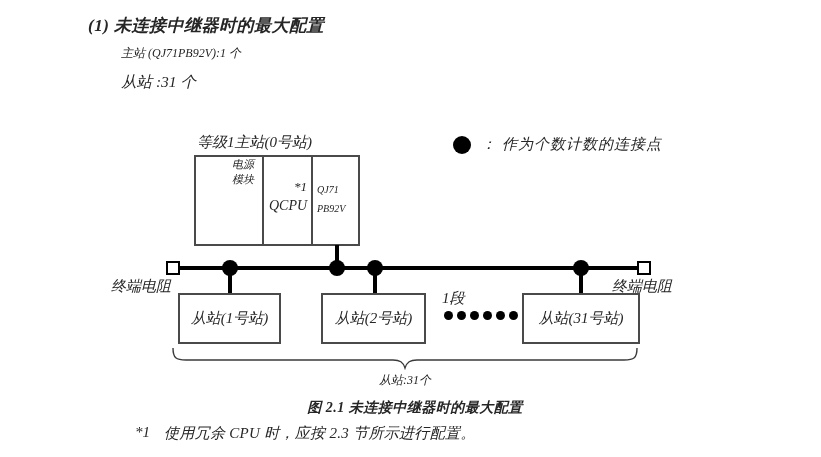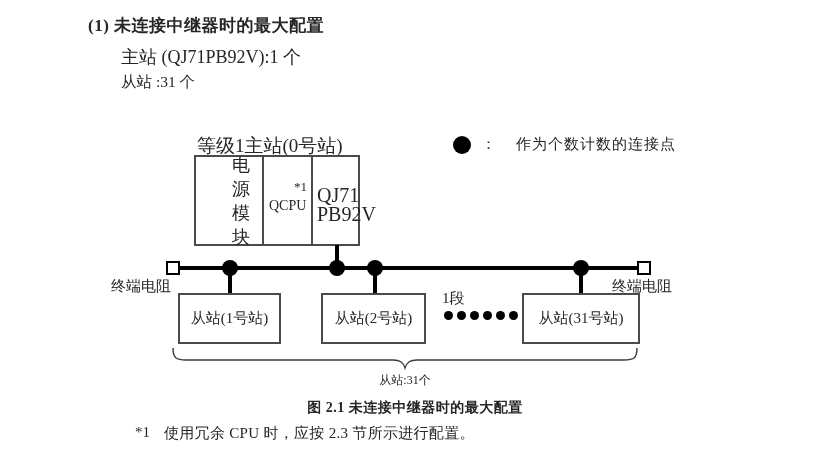--- a/index.html
+++ b/index.html
@@ -12,48 +12,49 @@
   html,body{background:var(--background);}
   body{
     font-family:"Liberation Serif","DejaVu Serif",serif;
     color:var(--text);
   }
   .page{
     position:relative;
     width:750px;height:457px;
     background:var(--background);
     overflow:hidden;
+    font-style:italic;
   }
   .abs{position:absolute;}
   
   .heading{left:88px;top:14px;font-size:17px;font-weight:bold;letter-spacing:.5px;}
-  .spec-line1{left:121px;top:45px;font-size:18px;}
+  .spec-line1{left:121px;top:45px;font-size:12px;}
   .spec-line2{left:121px;top:72px;font-size:15.5px;text-align:right;}
   
-  .master-label{left:197px;top:133px;font-size:19px;}
+  .master-label{left:197px;top:133px;font-size:15px;}
   .master-box{
     left:194px;top:155px;width:166px;height:91px;
     border:2px solid var(--box-border);
     display:flex;flex-direction:row;
     background:var(--background);
   }
   .cell{position:relative;height:100%;}
   .cell-power{width:68px;border-right:2px solid var(--box-border);
-    display:flex;align-items:center;justify-content:center;font-size:18px;padding-left:36px;}
+    display:flex;justify-content:center;font-size:11px;padding-left:36px;}
   .cell-cpu{width:49px;border-right:2px solid var(--box-border);font-size:14px;}
   .cpu-ref{position:absolute;top:22px;right:4px;font-size:13px;}
   .cpu-name{position:absolute;top:41px;left:5px;}
-  .cell-module{width:43px;font-size:20px;}
+  .cell-module{width:43px;font-size:10px;}
   .module-line1{position:absolute;top:27px;left:4px;}
   .module-line2{position:absolute;top:46px;left:4px;}
   
   .legend{left:453px;top:135px;display:flex;align-items:center;font-size:15px;}
   .legend-dot{width:18px;height:18px;border-radius:50%;background:var(--diagram-line);}
   .legend-sep{margin-left:10px;}
-  .legend-text{margin-left:20px;letter-spacing:1px;}
+  .legend-text{margin-left:6px;letter-spacing:1px;}
   
   .bus-line{left:179px;top:266px;width:459px;height:4px;background:var(--diagram-line);}
   .terminator{width:14px;height:14px;border:2px solid var(--diagram-line);background:var(--background);}
   .term-left{left:166px;top:261px;}
   .term-right{left:637px;top:261px;}
   .term-label{font-size:15px;}
   .term-label-left{left:111px;top:277px;}
   .term-label-right{left:612px;top:277px;}
   .segment-label{left:442px;top:245px;font-size:15px;margin-top:44px;}
   .node-dot{width:16px;height:16px;border-radius:50%;background:var(--diagram-line);}

